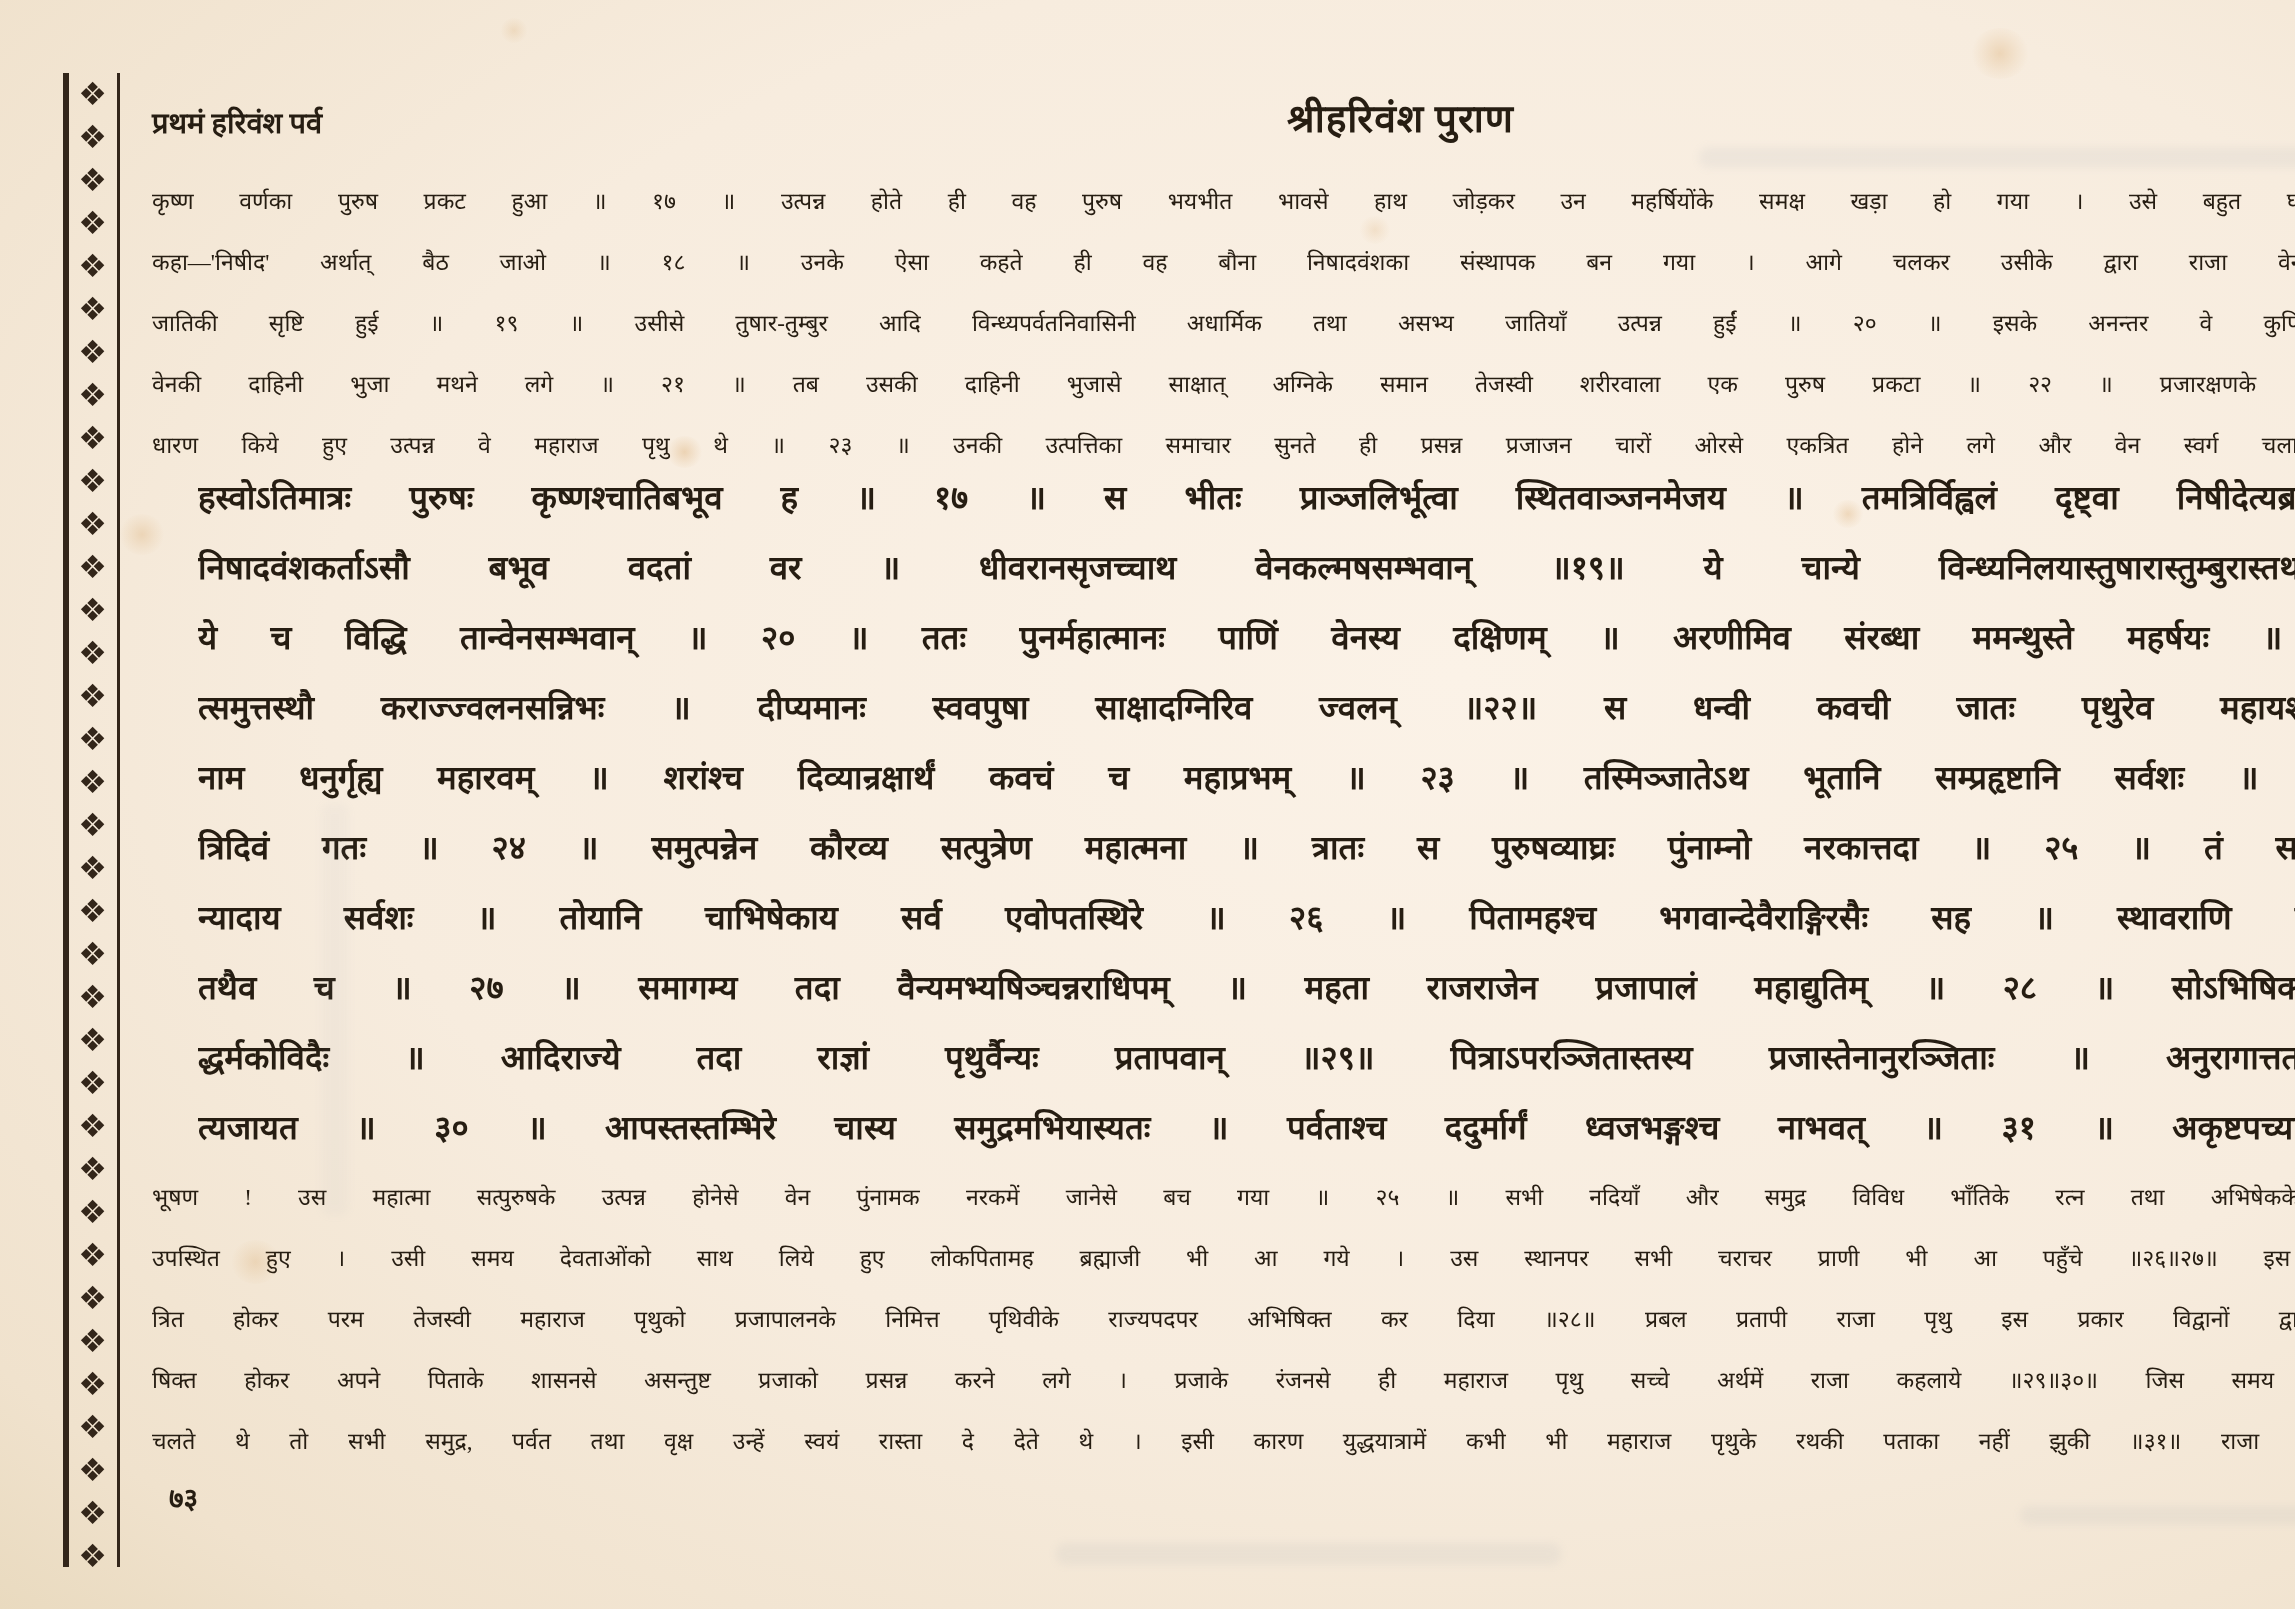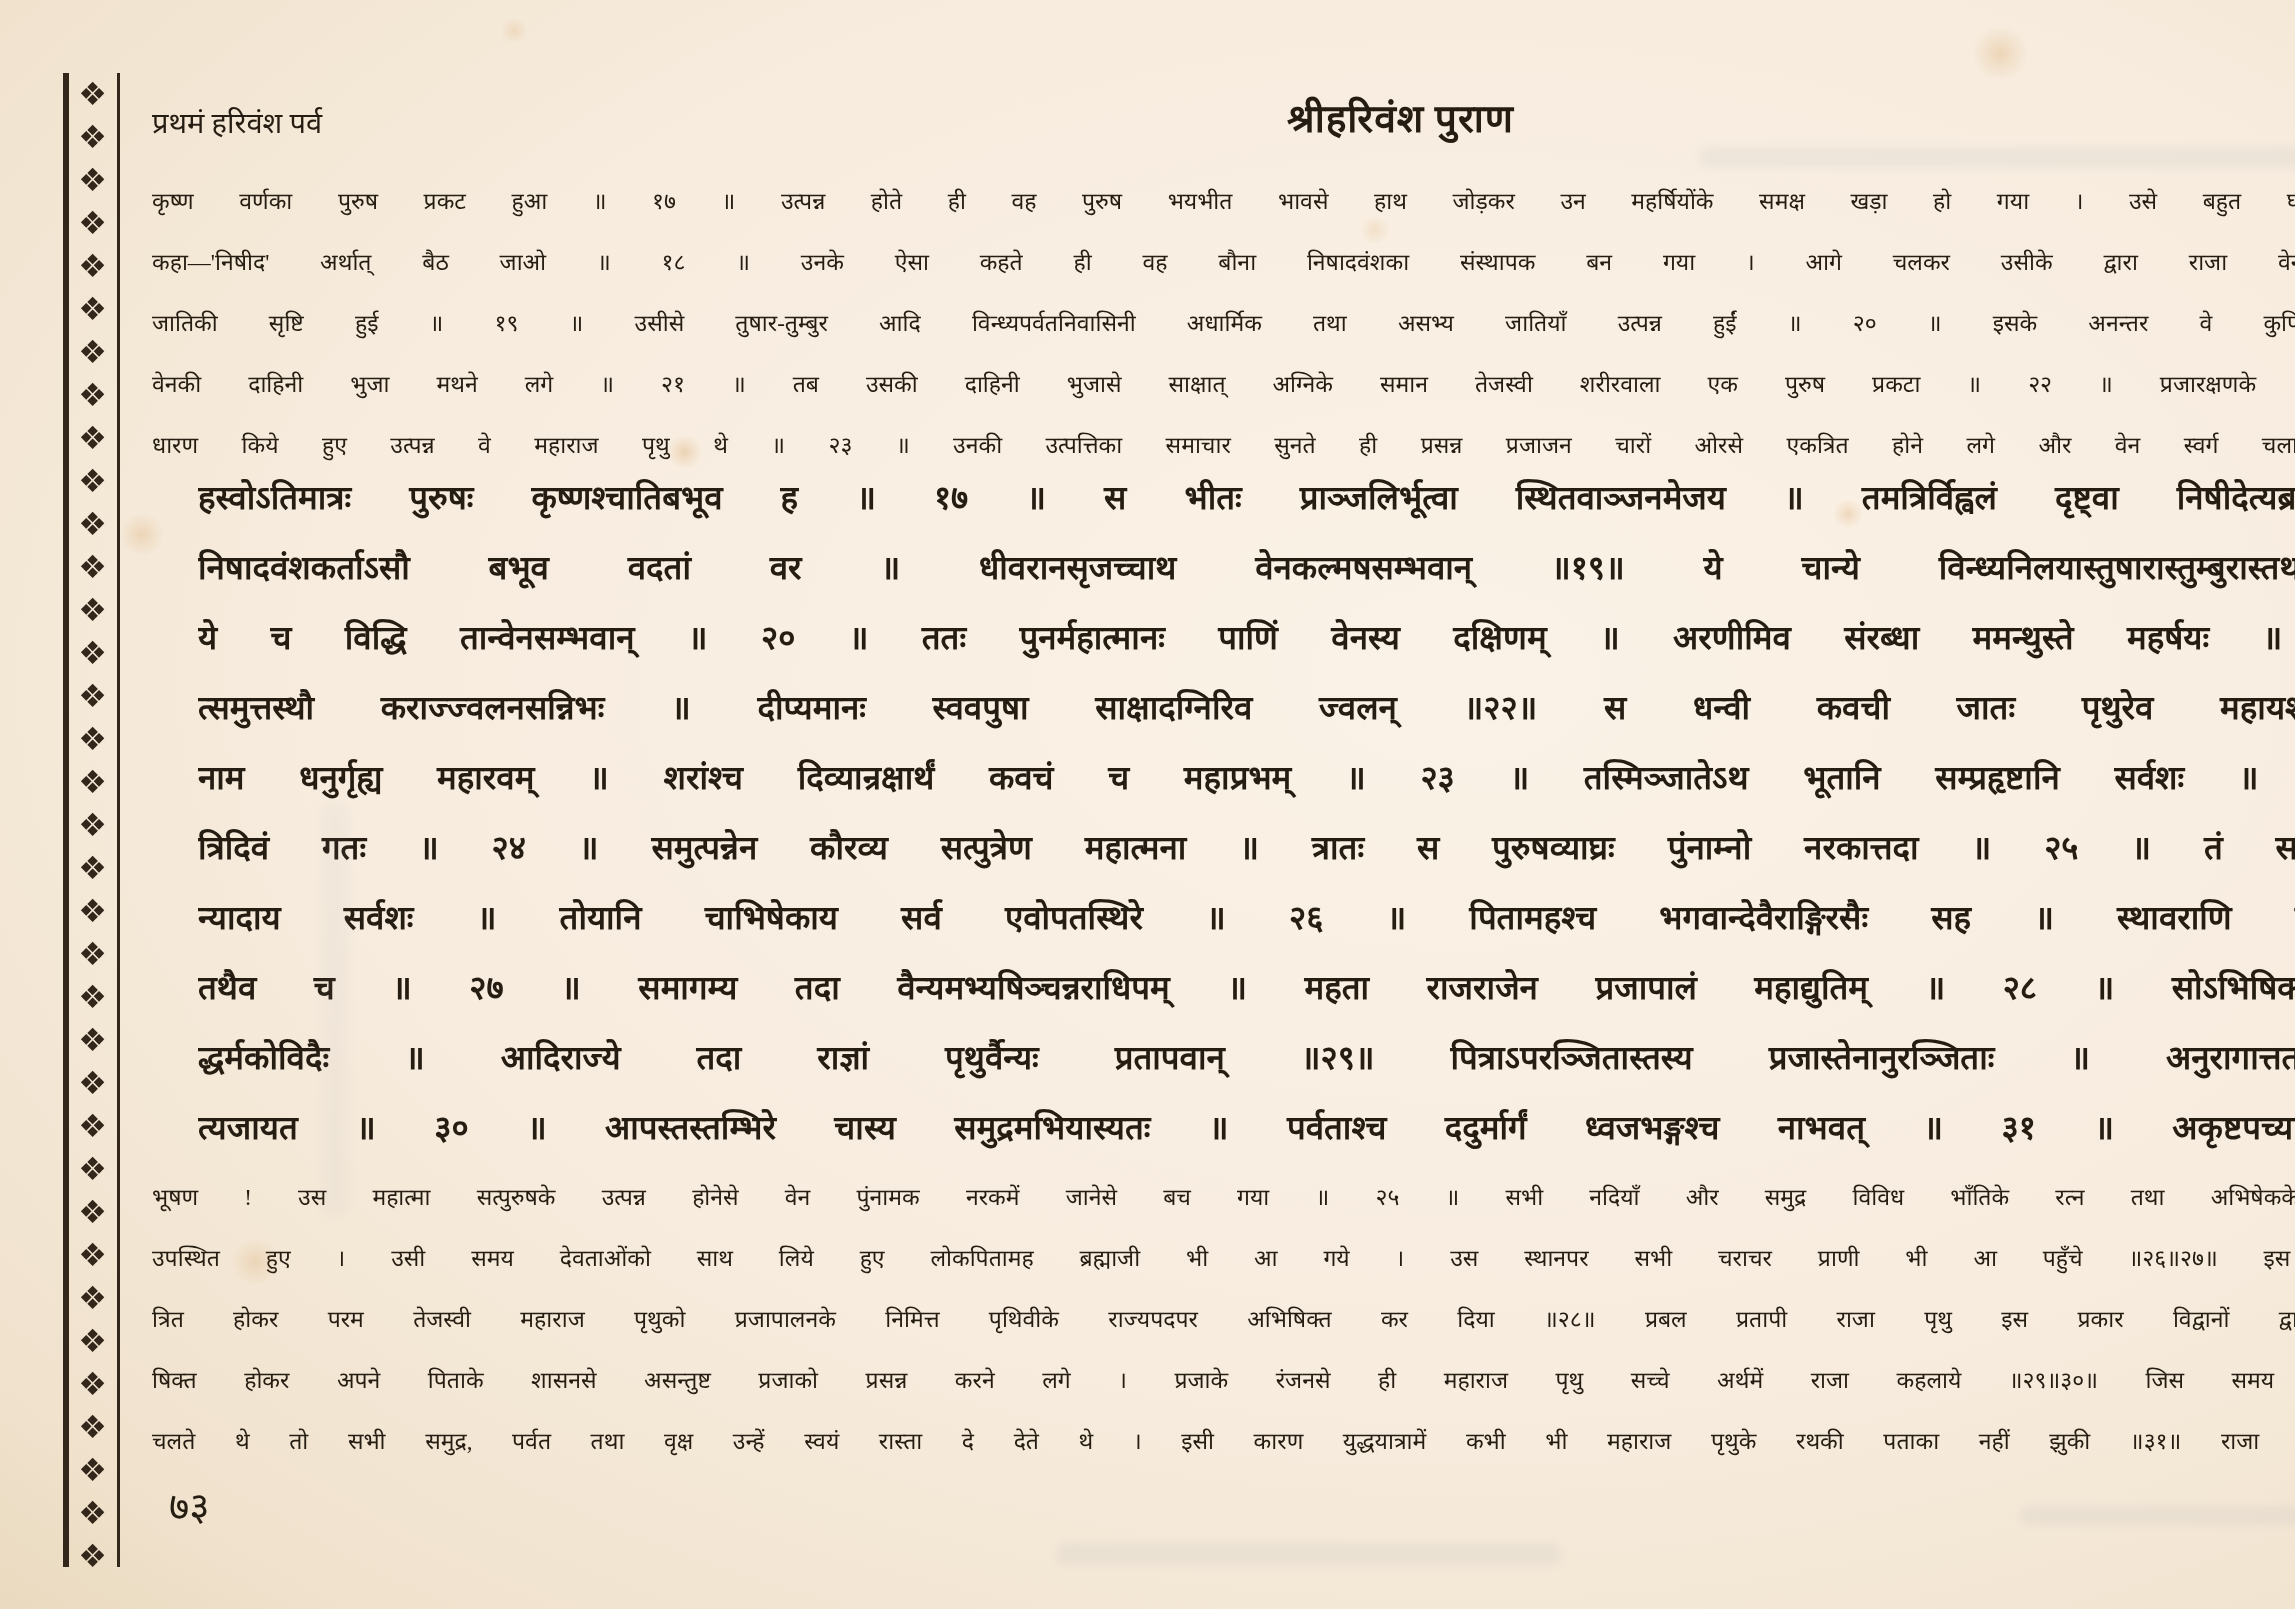--- a/index.html
+++ b/index.html
@@ -18,36 +18,36 @@
   .orn-chain{
     width:39px;overflow:hidden;text-align:center;
     font-family:"DejaVu Sans",sans-serif;
     font-size:32px;line-height:43px;color:var(--border,#33261a);
     white-space:pre-line;letter-spacing:0;
     filter:blur(0.2px);
   }
   .rule.w12{width:5.5px;} .rule.w8{width:3.7px;}
   .gap10{width:4.6px;}
   
-  .hdr-left{position:absolute;left:152px;top:102px;font-size:29px;font-weight:400;white-space:nowrap;}
+  .hdr-left{position:absolute;left:152px;top:102px;font-size:29px;font-weight:700;white-space:nowrap;}
   .hdr-center{position:absolute;left:0;right:0;top:90px;text-align:center;font-size:39px;font-weight:700;letter-spacing:0.9px;}
   
   .block{position:absolute;}
   .block .tline{
     overflow:hidden;
     text-align:justify;text-align-last:justify;
     white-space:normal;
   }
   .small-block .tline{height:61px;font-size:23px;line-height:55px;font-weight:500;}
   .verse-block .tline{height:70px;font-size:33px;line-height:63px;font-weight:700;}
   .top-block{left:152px;top:174px;width:2488px;}
   .verse-block{left:198px;top:467px;width:2422px;}
   .bottom-block{left:152px;top:1170px;width:2488px;}
   
-  .pg-left{position:absolute;left:169px;top:1478px;font-size:39px;font-weight:400;}
+  .pg-left{position:absolute;left:169px;top:1478px;font-size:28px;font-weight:700;}
   
   .stain{position:absolute;border-radius:50%;pointer-events:none;
          background:radial-gradient(circle, var(--stain,#c8842f) 0%, rgba(200,132,47,0.35) 45%, rgba(200,132,47,0) 72%);
          opacity:0.22;}
   .ghost{position:absolute;background:#97a0ab;opacity:0.10;filter:blur(4.1px);border-radius:9.2px;pointer-events:none;}
 </style>
 </head>
 <body>
 
 <div class="page">

